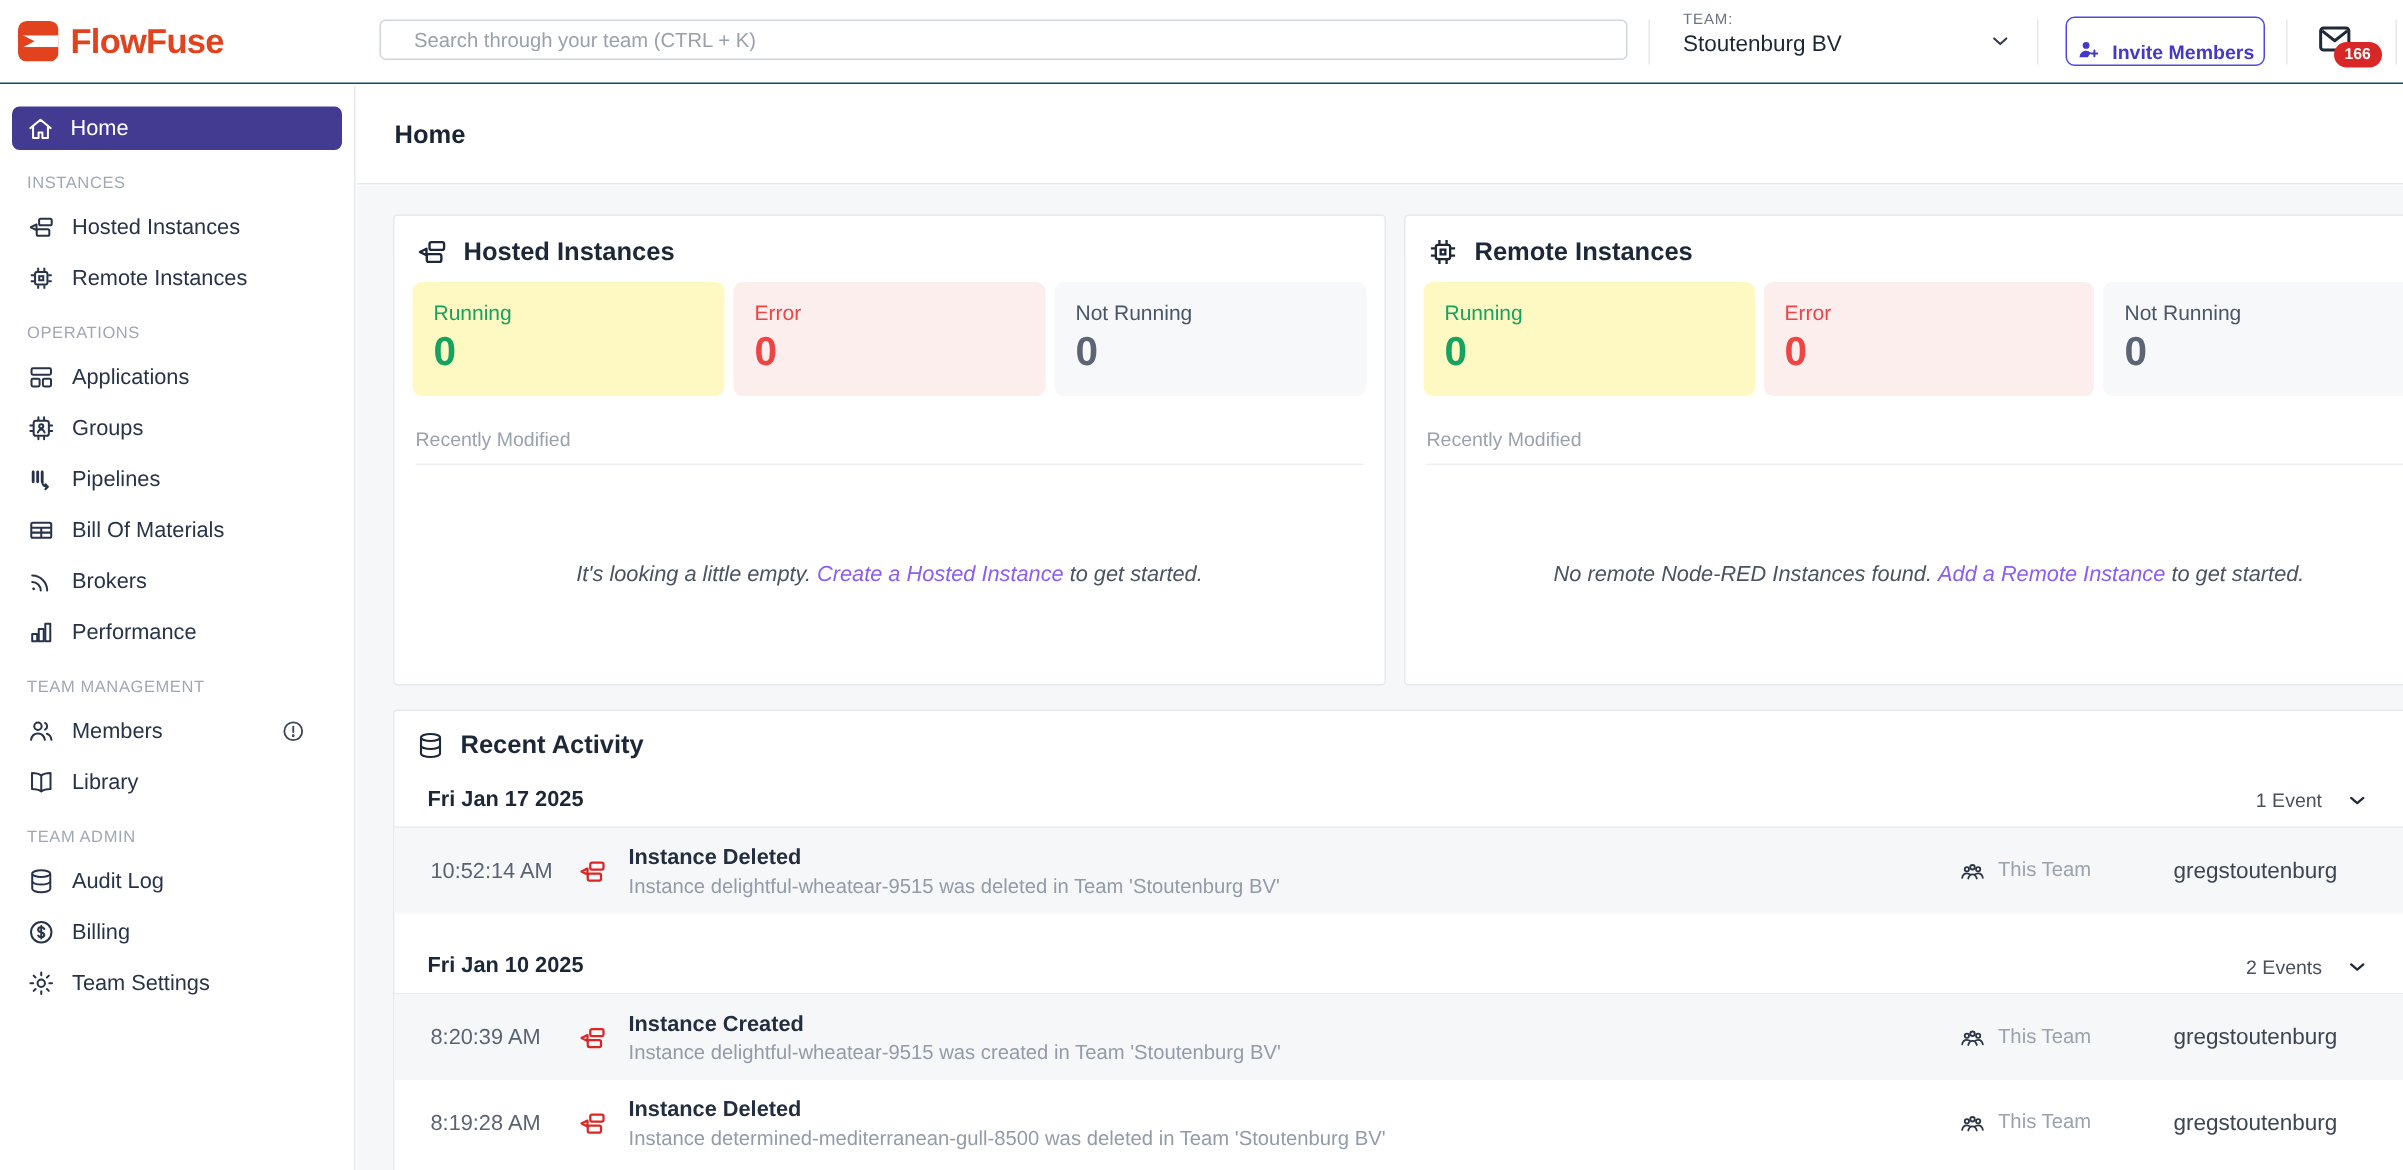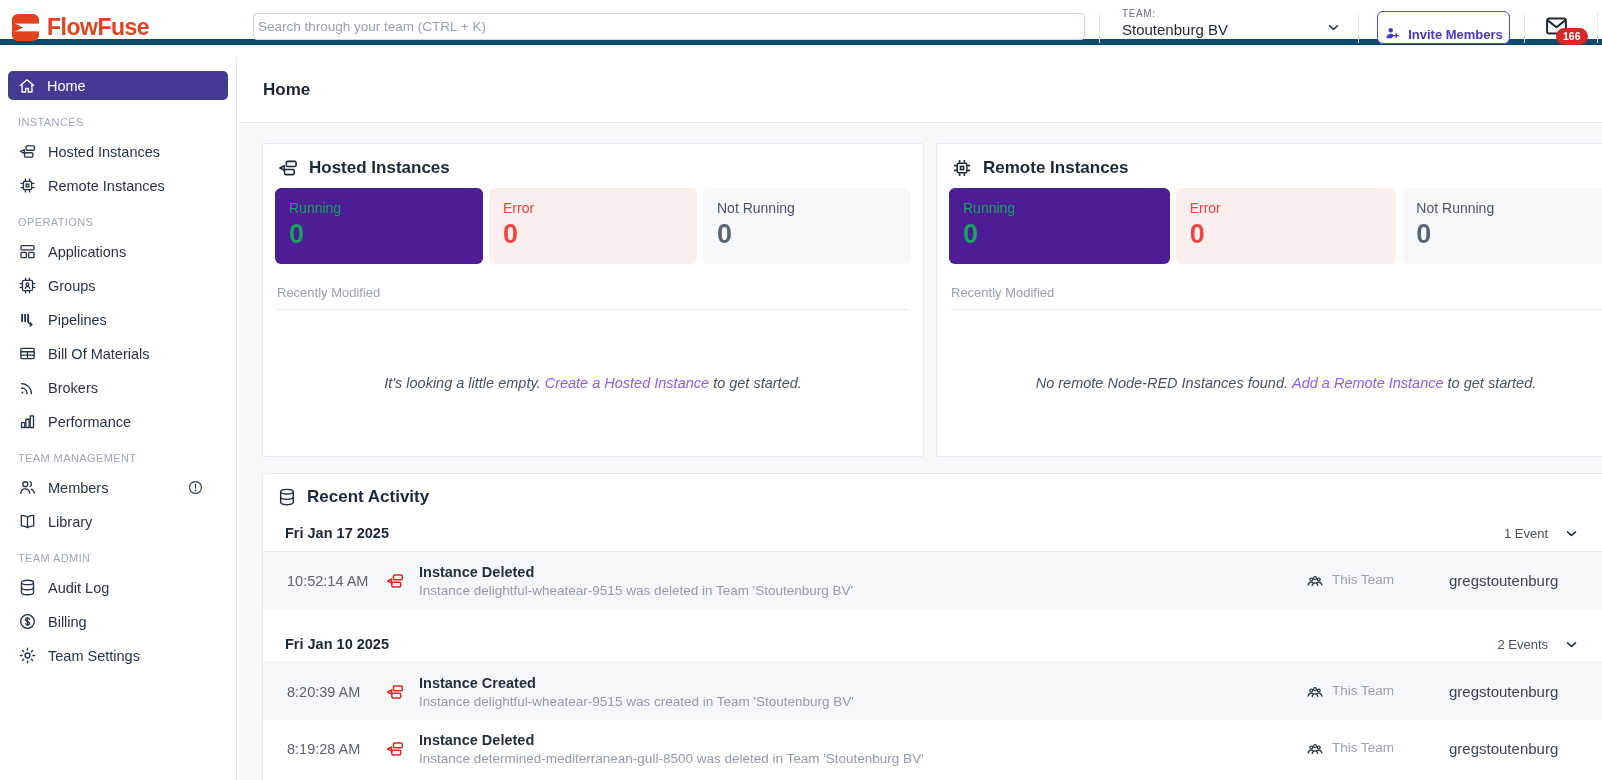--- a/index.html
+++ b/index.html
@@ -1,26 +1,26 @@
 <!DOCTYPE html>
 <html><head>
 <meta charset="utf-8">
 <style>
   html,body{margin:0;padding:0;width:1602px;height:780px;overflow:hidden;background:#fff;
     font-family:"Liberation Sans",sans-serif;color:#2a3344;}
   *{box-sizing:border-box}
   .ic svg{display:block}
 
   
-  .topbar{position:absolute;top:0;left:0;width:1602px;height:45px;background:#fff;
-    border-bottom:6px solid #0c4a6e;z-index:5}
+  .topbar{position:absolute;top:0;left:0;width:1602px;height:56px;background:#fff;
+    border-bottom:1px solid #0c4a6e;z-index:5}
   .logo{position:absolute;left:12px;top:14px;display:flex;align-items:center;gap:8px}
   .logo-text{font-size:23px;font-weight:700;color:#e0431d;letter-spacing:-.5px}
   .search{position:absolute;left:253px;top:13px;width:832px;height:27px;border:1px solid #d0d5dc;
-    border-radius:4px;padding:0 4px;font-size:13.5px;color:#0f766e;outline:none;
+    border-radius:4px;padding:0 22px;font-size:13.5px;color:#0f766e;outline:none;
     font-family:"Liberation Sans",sans-serif}
   .search::placeholder{color:#9aa1ad}
   .vdiv{position:absolute;top:13px;width:1px;height:30px;background:#e6e8eb}
   .team-block{position:absolute;left:1122px;top:8px}
   .team-label{font-size:10px;color:#6b7280;letter-spacing:.6px}
   .team-name{font-size:15px;color:#1c2737;margin-top:2px}
   .team-chevron{position:absolute;left:1326px;top:20px;color:#333d4d}
   .invite-btn{position:absolute;left:1377px;top:11px;height:33px;width:133px;background:#fff;
     border:1px solid #4f46e5;border-radius:6px;display:flex;align-items:flex-end;justify-content:center;
     gap:7px;color:#4338ca;font-size:13px;font-weight:700;cursor:pointer;
@@ -50,21 +50,21 @@
   .cards-row{display:flex;gap:12px}
   .card{background:#fff;border:1px solid #e6e8eb;border-radius:3px}
   .card-hd{display:flex;align-items:center;gap:10px;padding:13px 14px 9px;color:#1c2738}
   .card-title{font-size:17px;font-weight:700}
   .inst-card{width:662px;height:314px;display:flex;flex-direction:column;flex:0 0 auto}
   .inst-card.remote{width:700px}
   .stats-row{display:flex;gap:6px;padding:0 12px}
   .stat{flex:1;border-radius:6px;padding:12px 14px 14px}
   .stat .s-label{font-size:14px}
   .stat .s-value{font-size:27px;font-weight:700;margin-top:3px}
-  .stat.green{background:#4c1d95;color:#16a25f}
+  .stat.green{background:#fef9c3;color:#16a25f}
   .stat.red{background:#fdeeee;color:#ef4444}
   .stat.gray{background:#f7f8fa}
   .stat.gray .s-label{color:#4a5568}
   .stat.gray .s-value{color:#5b6573}
   .recently{margin:21px 14px 0;padding-bottom:9px;border-bottom:1px solid #ebedf0;
     font-size:13px;color:#9aa2ae}
   .empty-area{flex:1;display:flex;align-items:center;justify-content:center;
     font-style:italic;font-size:14.5px;color:#4a5362}
   .empty-area a{color:#8b5cf6;text-decoration:none;cursor:pointer}
 

